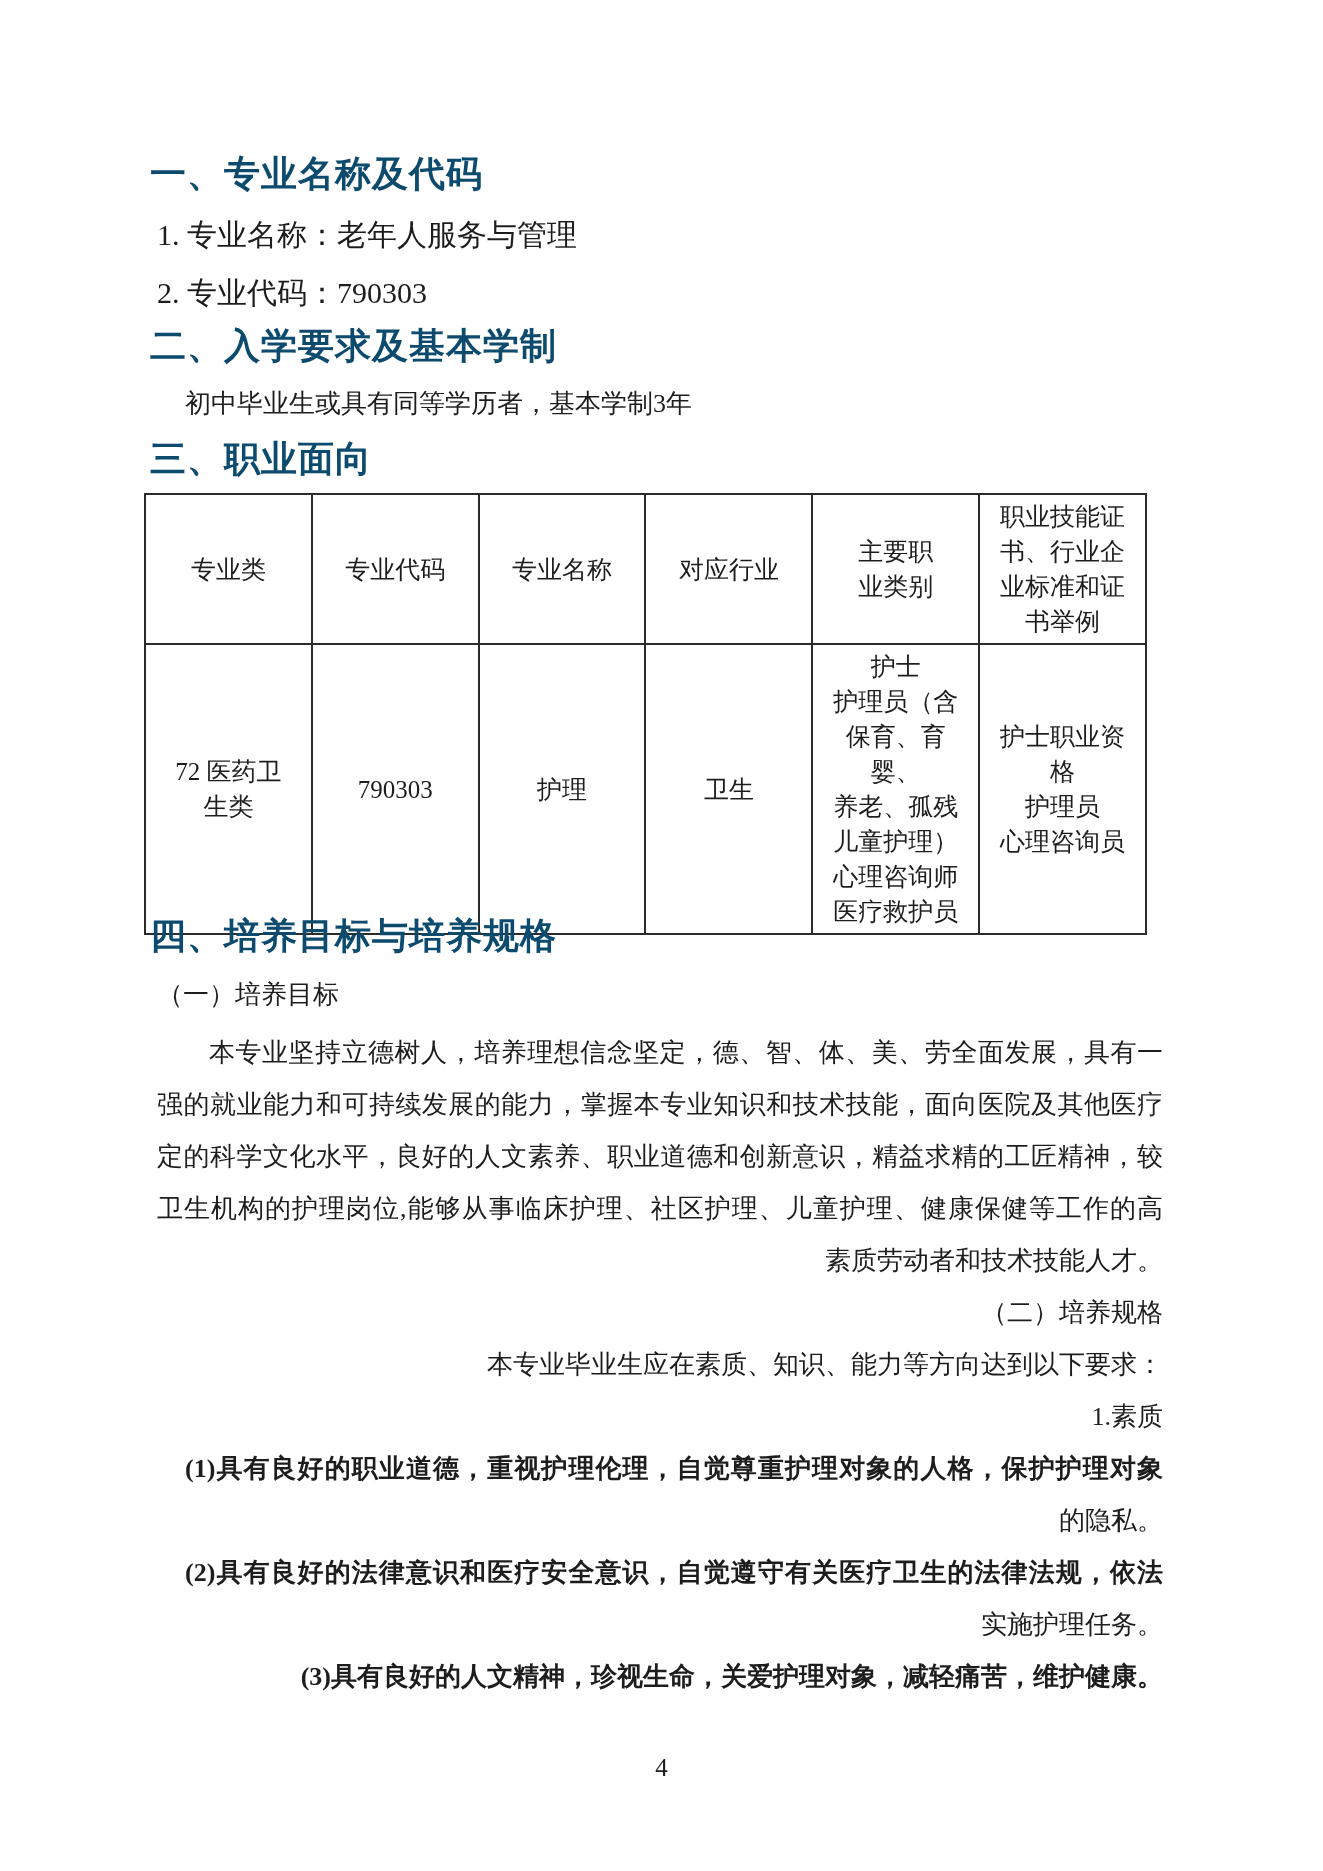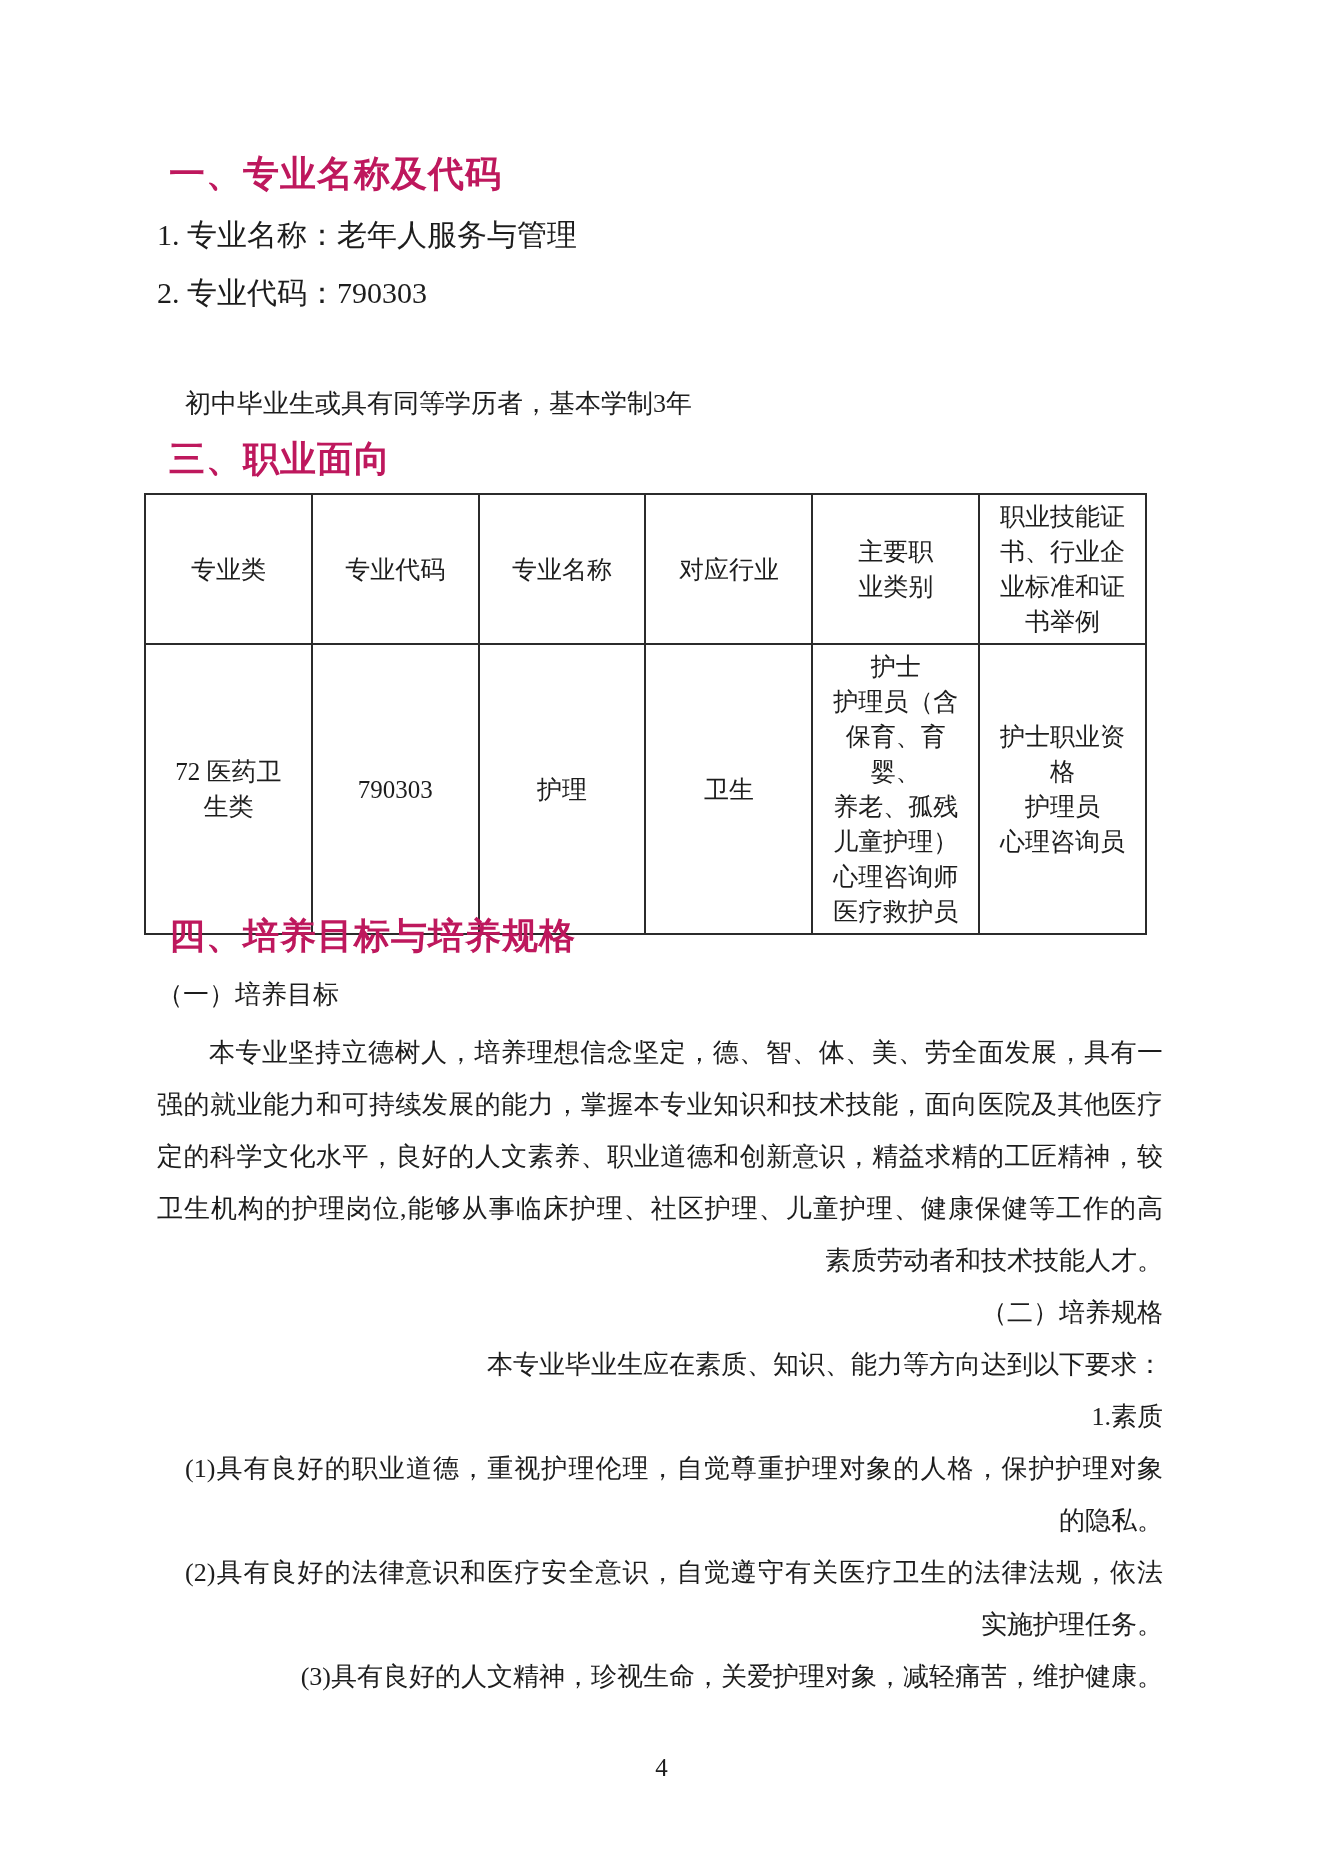--- a/index.html
+++ b/index.html
@@ -4,23 +4,23 @@
 <title>Document Page</title>
 <style>
   html,body { margin:0; padding:0; background:#ffffff; }
   .page {
     position:relative; width:1323px; height:1871px;
     background:#ffffff; color:#1d1d1d; overflow:hidden;
     font-family:"Liberation Serif","DejaVu Serif",serif;
   }
   
   .hd {
-    position:absolute; left:169px;
+    position:absolute; left:150px;
     font-family:"Liberation Sans","DejaVu Sans",sans-serif;
-    font-weight:700; font-size:36px; line-height:44px; color:#be185d;
+    font-weight:700; font-size:36px; line-height:44px; color:#0c4a6e;
     letter-spacing:1px; white-space:nowrap;
   }
   .hd1 { top:152px; }
   .hd2 { top:324px; }
   .hd3 { top:437px; }
   .hd4 { top:914px; }
 
   .item {
     position:absolute; left:157px; font-size:30px; line-height:42px;
     white-space:nowrap;
@@ -50,37 +50,38 @@
   td.cell-left-top  { text-align:left; vertical-align:top; padding:8px 4px 4px 9px; }
   td.cell-left-mid  { text-align:left; vertical-align:middle; padding-left:9px; }
 
   .sub1 { position:absolute; left:157px; top:969px; font-size:26px; line-height:52px; white-space:nowrap; }
 
   .flow { position:absolute; left:157px; top:1027px; width:1006px; font-size:26px; }
   .ln { line-height:52px;text-align:right; }
   .just { text-align:justify; text-align-last:justify; }
   .i2  { text-indent:52px; }
   .i15 { text-indent:40px; }
-  .i1  { text-indent:28px; }
+  .i1  { text-indent:28px;font-weight:bold; }
   .i08 { text-indent:23px; }
 
   .footer {
     position:absolute; left:0; top:1753px; width:1323px;
     text-align:center; font-size:25px; line-height:30px; color:#1d1d1d;
   }
 </style>
 </head>
 <body>
 
 <div class="page">
 
   <div class="hd hd1">一、专业名称及代码</div>
   <div class="item item1">1. 专业名称：老年人服务与管理</div>
   <div class="item item2">2. 专业代码：790303</div>
 
+  <div class="hd hd2">二、入学要求及基本学制</div>
   <div class="entry">初中毕业生或具有同等学历者，基本学制3年</div>
 
   <div class="hd hd3">三、职业面向</div>
 
   <table class="career">
     <colgroup>
         <col>
         <col>
         <col>
         <col>

